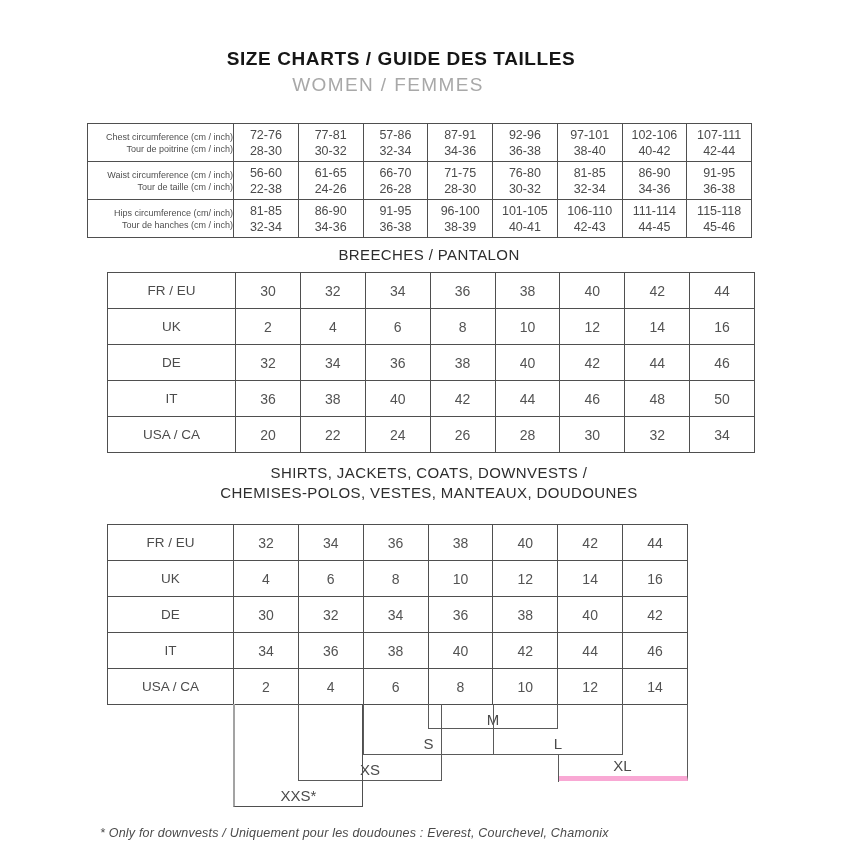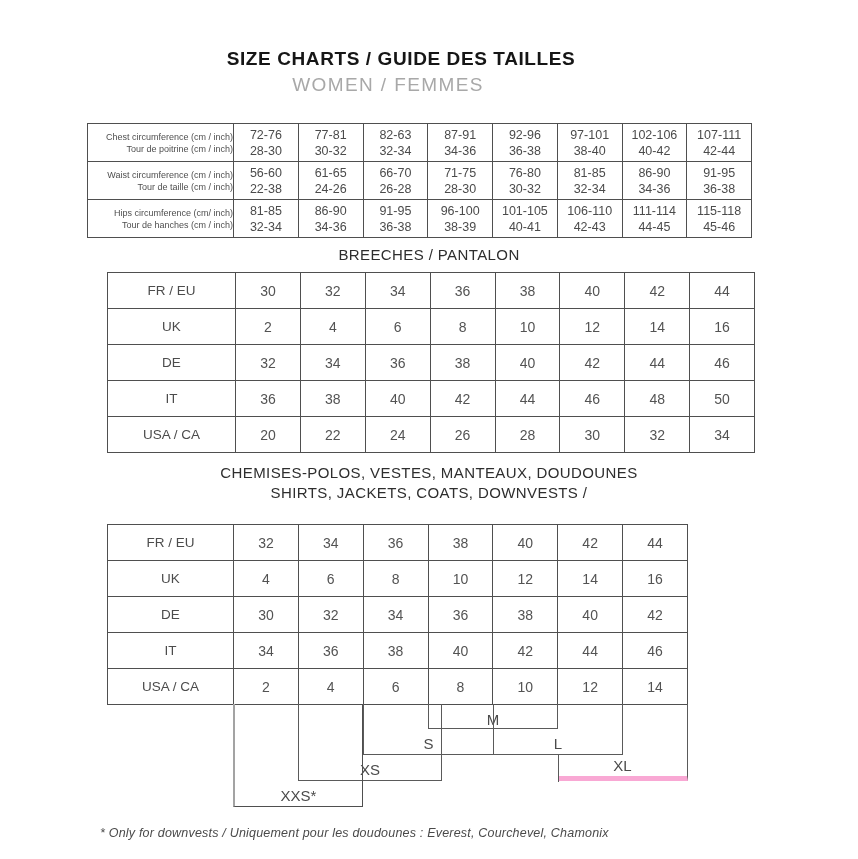--- a/index.html
+++ b/index.html
@@ -75,21 +75,21 @@
               <div>72-76</div>
               <div>28-30</div>
             </td>
 
             <td class="mcell">
               <div>77-81</div>
               <div>30-32</div>
             </td>
 
             <td class="mcell">
-              <div>82-63</div>
+              <div>57-86</div>
               <div>32-34</div>
             </td>
 
             <td class="mcell">
               <div>87-91</div>
               <div>34-36</div>
             </td>
 
             <td class="mcell">
               <div>92-96</div>
@@ -311,22 +311,22 @@
             <td class="scell">30</td>
 
             <td class="scell">32</td>
 
             <td class="scell">34</td>
           </tr>
       </tbody>
   </table>
 
   <div class="section-heading h-shirts">
+    <div>SHIRTS, JACKETS, COATS, DOWNVESTS /</div>
     <div>CHEMISES-POLOS, VESTES, MANTEAUX, DOUDOUNES</div>
-    <div>SHIRTS, JACKETS, COATS, DOWNVESTS /</div>
   </div>
   <table class="tbl sizes shirts">
     <colgroup>
         <col style="width:126px">
       </colgroup>
     <tbody>
 
         <tr>
           <td class="slabel">FR / EU</td>
 

